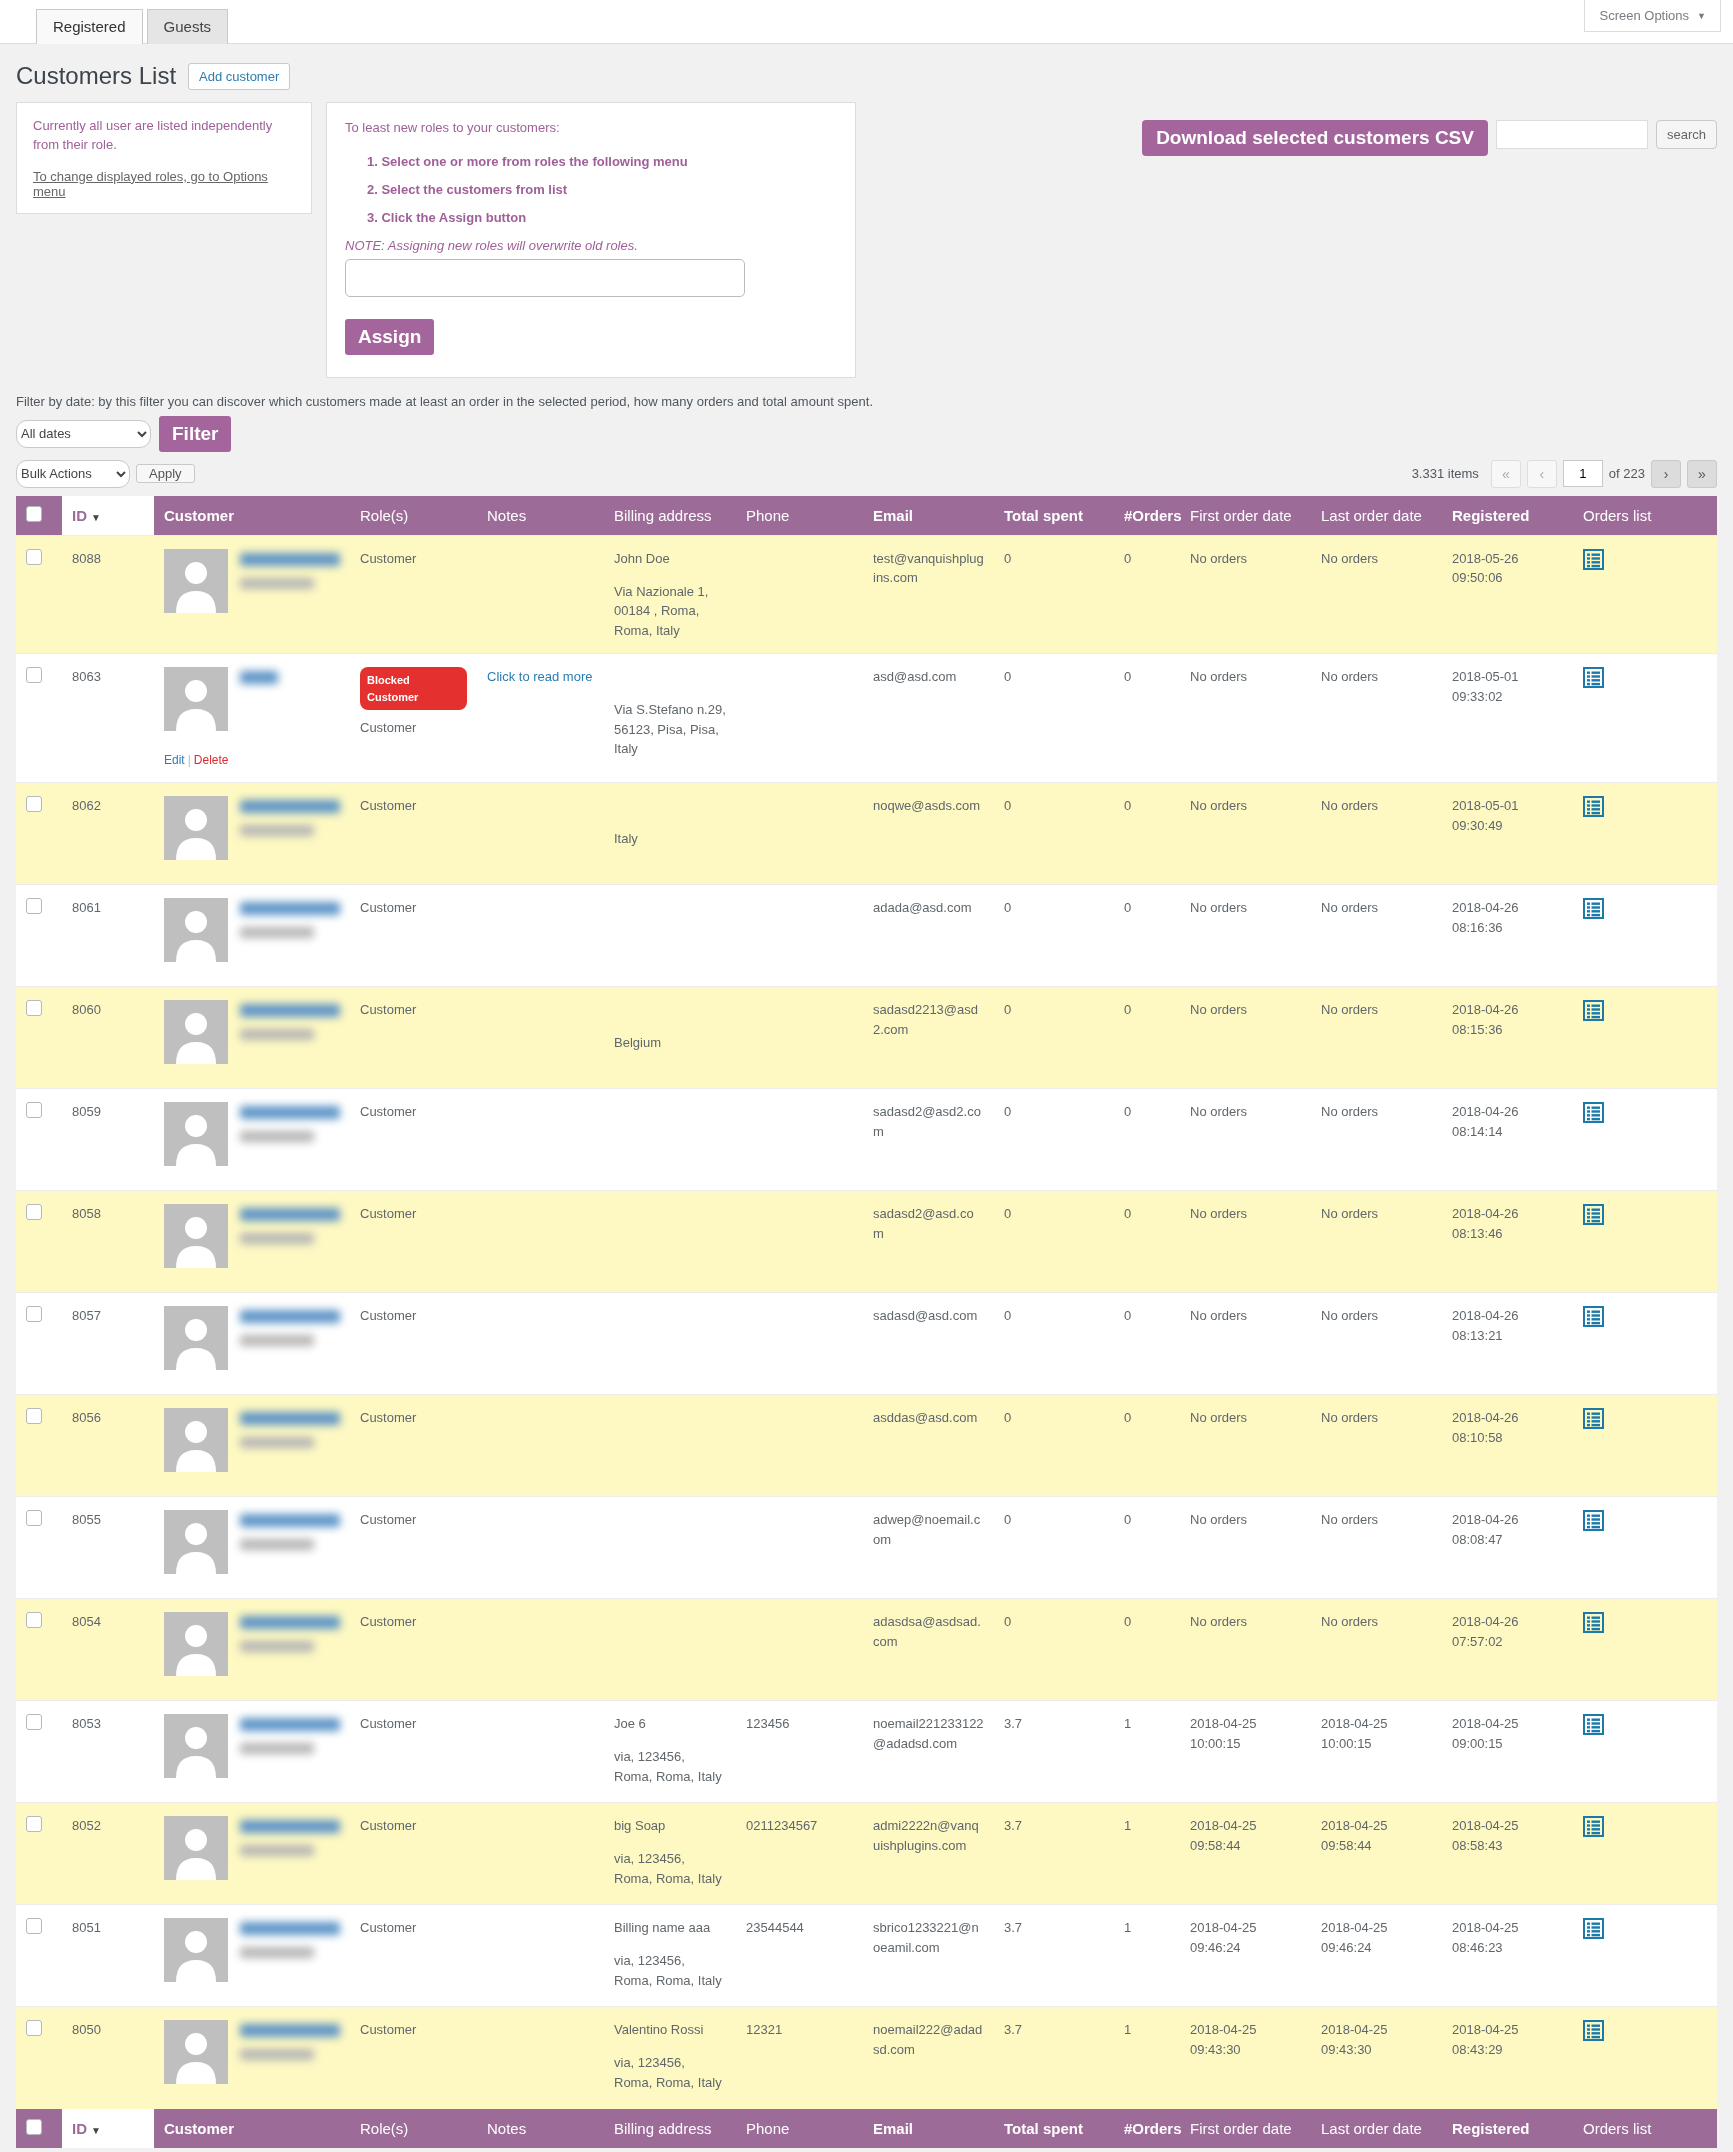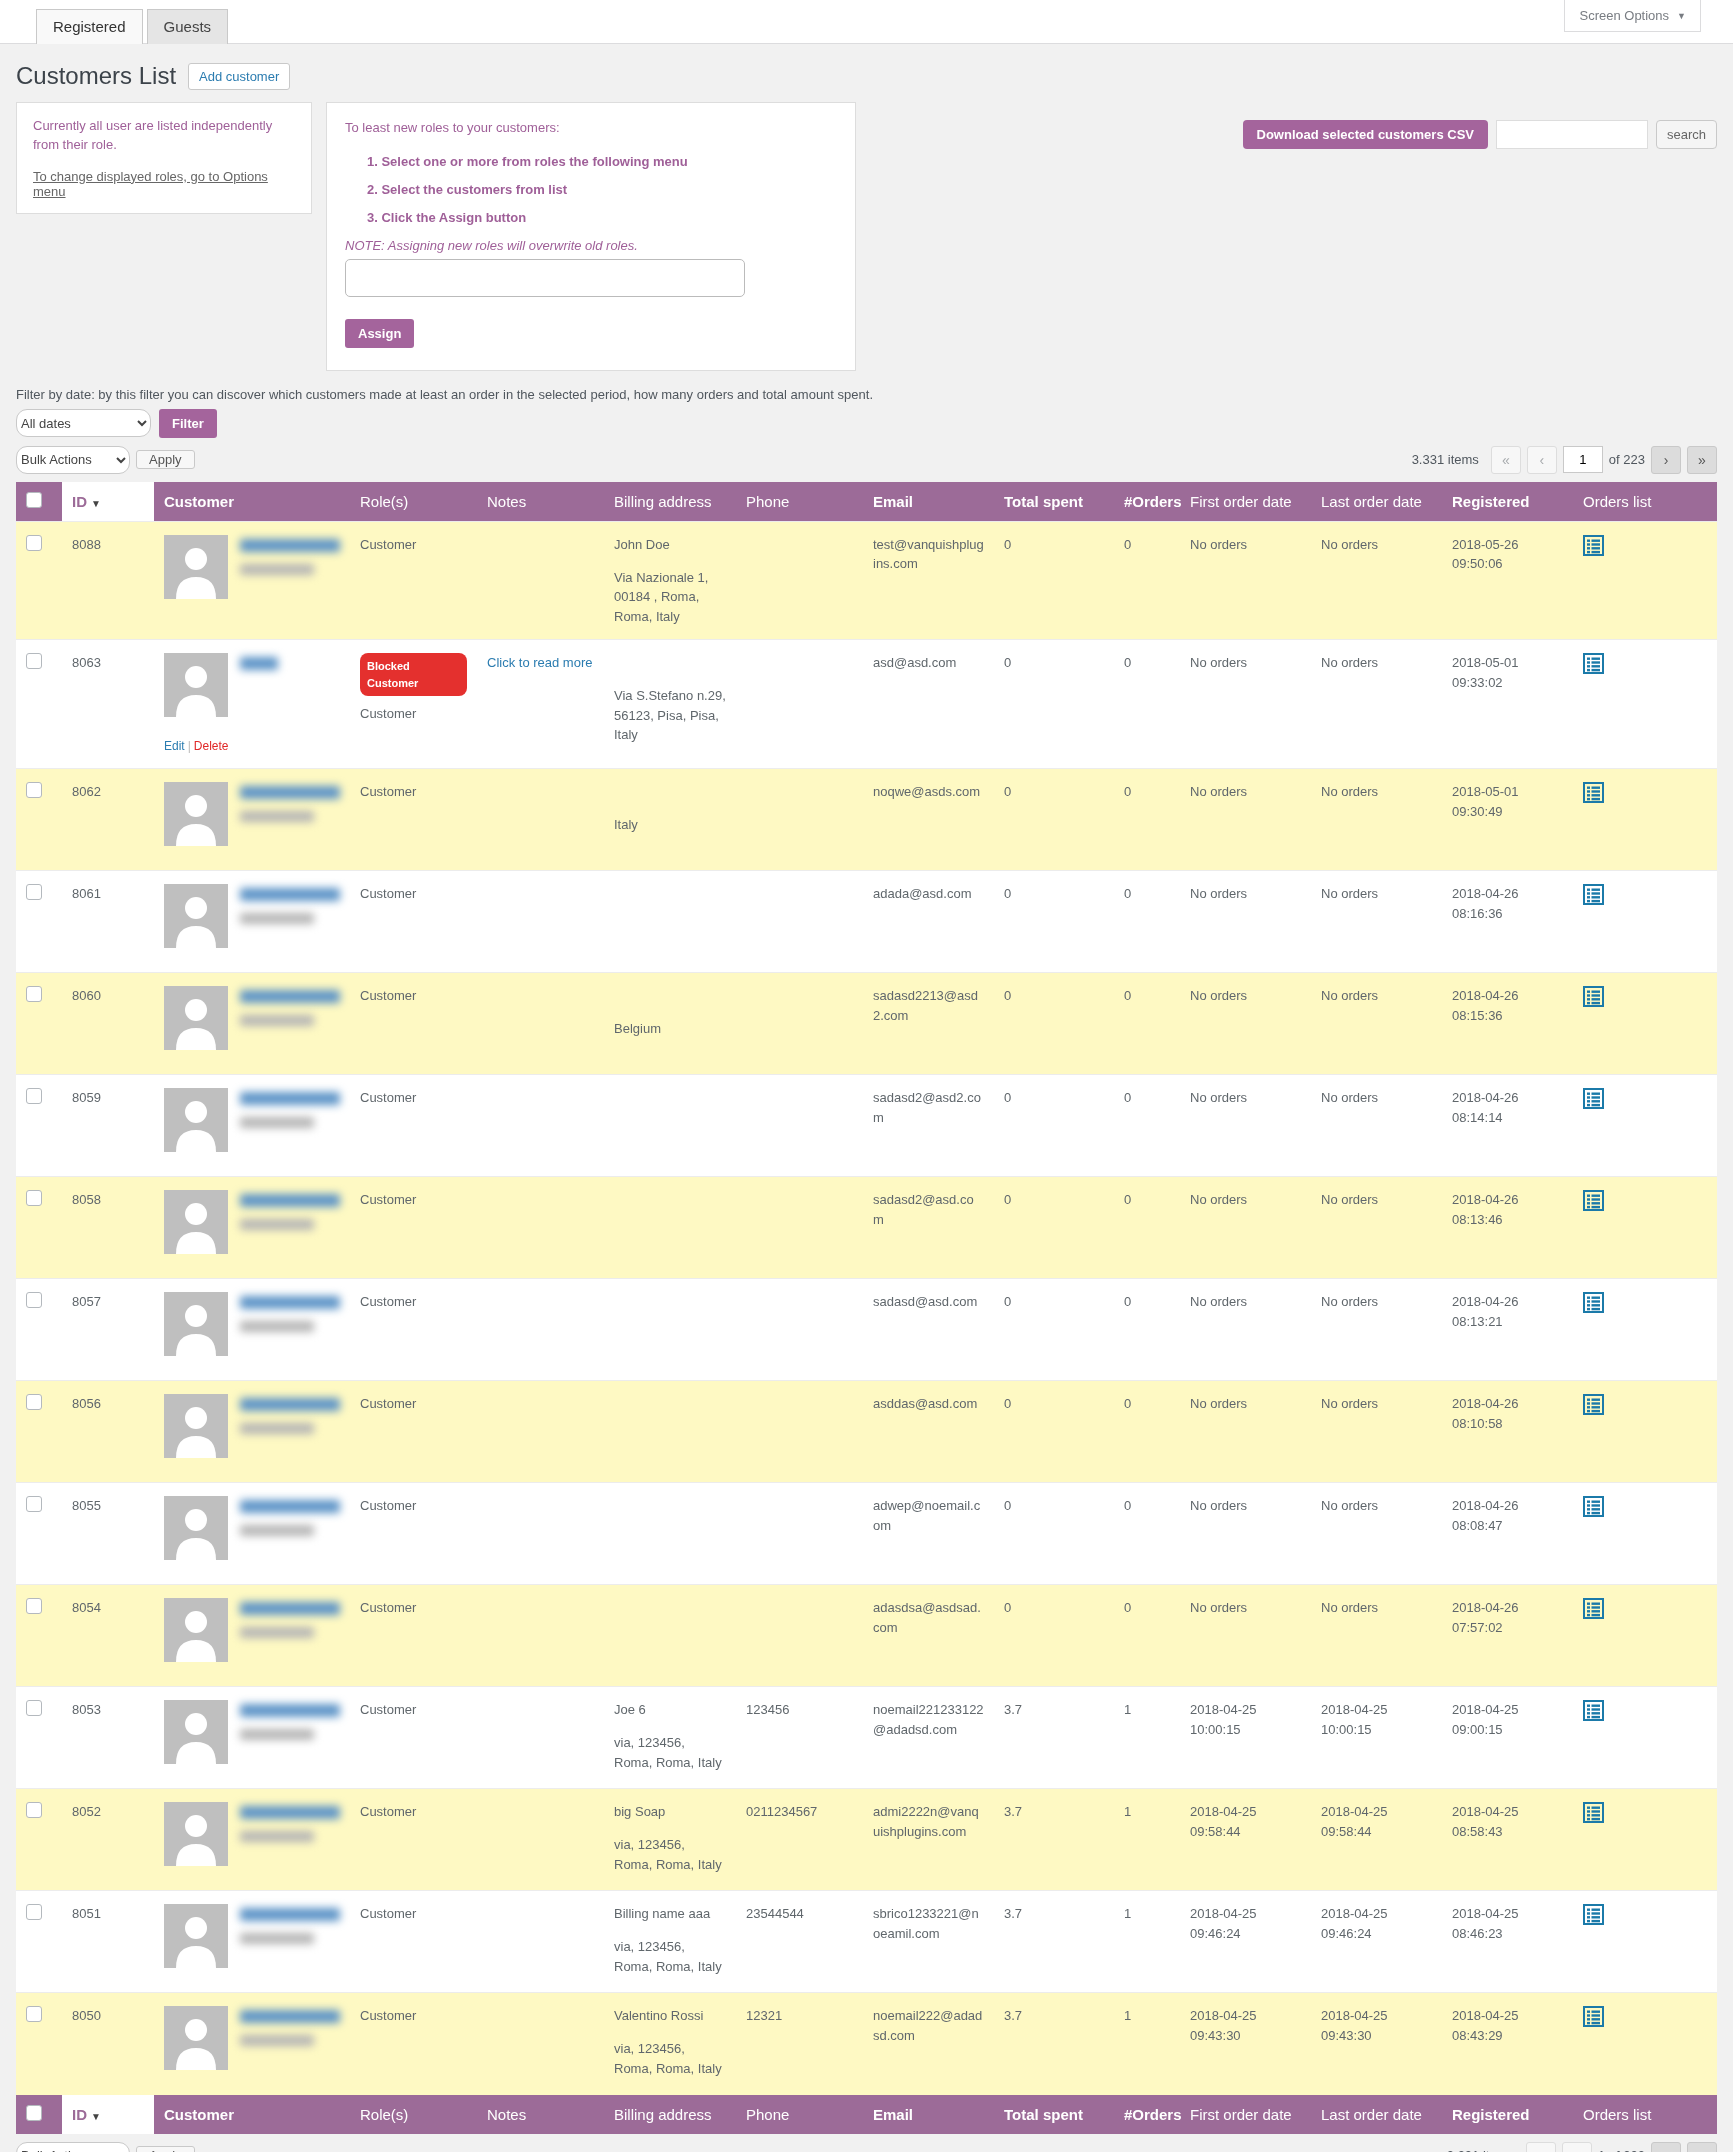--- a/index.html
+++ b/index.html
@@ -4,39 +4,39 @@
 <style>
   * { box-sizing: border-box; margin: 0; padding: 0; }
   html,body { background:#f1f1f1; }
   body { width:1733px; font-family:"Liberation Sans", sans-serif; color:#555; font-size:13px; }
 
   
   .topbar { position:relative; height:44px; background:#fff; border-bottom:1px solid #dcdcde; }
   .tabs { position:absolute; left:36px; bottom:-1px; display:flex; gap:4px; }
   .tab { padding:8px 16px; font-size:15px; border:1px solid #c9c9c9; border-bottom:none; color:#444; background:#e5e5e5; cursor:pointer; }
   .tab.active { background:#f9f9f9; color:#333; padding-bottom:9px; }
-  .screen-options { position:absolute; right:32px; top:0; background:#fff; border:1px solid #dcdcde; border-top:none; padding:8px 14px; color:#787c82; font-size:13px; display:flex; align-items:center; gap:8px; cursor:pointer; }
+  .screen-options { position:absolute; right:12px; top:0; background:#fff; border:1px solid #dcdcde; border-top:none; padding:8px 14px; color:#787c82; font-size:13px; display:flex; align-items:center; gap:8px; cursor:pointer; }
   .screen-options .caret { font-size:9px; color:#787c82; }
 
   
   .title-row { display:flex; align-items:center; gap:12px; padding:18px 16px 4px 16px; }
   h1 { font-size:24px; font-weight:500; color:#3c434a; }
   .add-customer { font-size:13px; color:#2b7cb0; background:#fff; border:1px solid #c9c9c9; border-radius:3px; padding:5px 10px; cursor:pointer; text-decoration:none; }
 
   
   .boxes-row { display:flex; align-items:flex-start; padding:8px 16px 0 16px; }
   .notice-box { width:296px; background:#fff; border:1px solid #ddd; padding:14px 16px; }
   .purple { color:#9f5f98; font-size:13px; line-height:1.45; }
   .gray-link { display:inline-block; margin-top:14px; color:#666; text-decoration:underline; cursor:pointer; font-size:13px; }
   .assign-box { width:530px; margin-left:14px; background:#fff; border:1px solid #ddd; padding:16px 18px 22px 18px; }
   .steps { margin:16px 0 0 22px; }
   .steps div { color:#9f5f98; font-weight:bold; font-size:13px; margin-bottom:13px; }
   .note { color:#9f5f98; font-style:italic; font-size:13px; margin-top:6px; }
   .roles-input { display:block; margin-top:6px; width:400px; height:38px; border:1px solid #bbb; border-radius:5px; background:#fff; padding:4px 8px; font-size:13px; }
-  .btn-purple { display:inline-block; background:#a4649c; color:#fff; font-weight:bold; font-size:13px; border:none; border-radius:3px; padding:7px 13px; cursor:pointer; }
+  .btn-purple { display:inline-block; background:#a4649c; color:#fff; font-weight:bold; font-size:19px; border:none; border-radius:3px; padding:7px 13px; cursor:pointer; }
   .assign-btn { margin-top:22px; }
   .toolbar-right { margin-left:auto; display:flex; align-items:flex-start; gap:8px; padding-top:18px; }
   .download-btn { border-radius:4px; padding:7px 14px; }
   .search-input { width:152px; height:29px; border:1px solid #ddd; background:#fff; padding:3px 6px; font-size:13px; }
   .search-btn { height:29px; background:#f5f5f5; border:1px solid #c9c9c9; border-radius:4px; color:#666; font-size:13px; padding:0 10px; cursor:pointer; }
 
   
   .filter-desc { padding:16px 16px 0 16px; color:#50575e; font-size:13px; }
   .filter-row { display:flex; align-items:center; gap:8px; padding:7px 16px 0 16px; }
   select { height:28px; border:1px solid #c9c9c9; background:#fff; color:#444; font-size:13px; border-radius:11px; }

